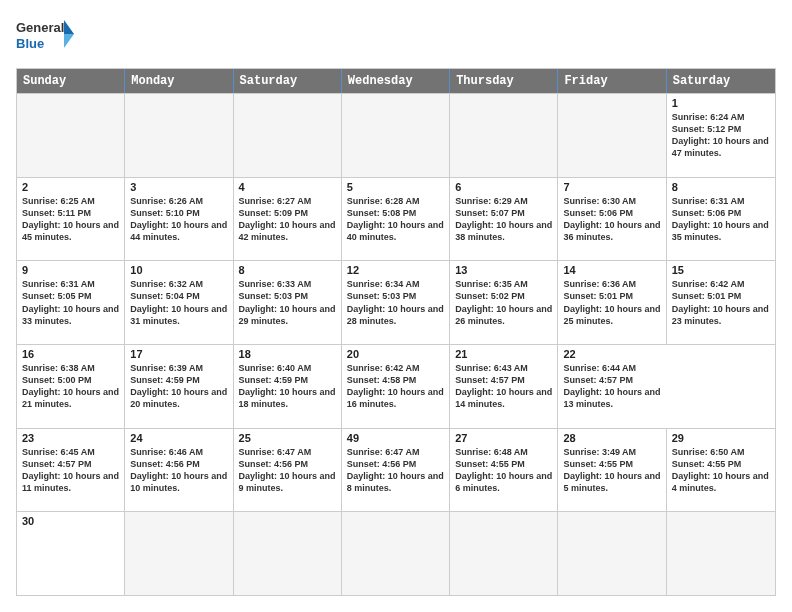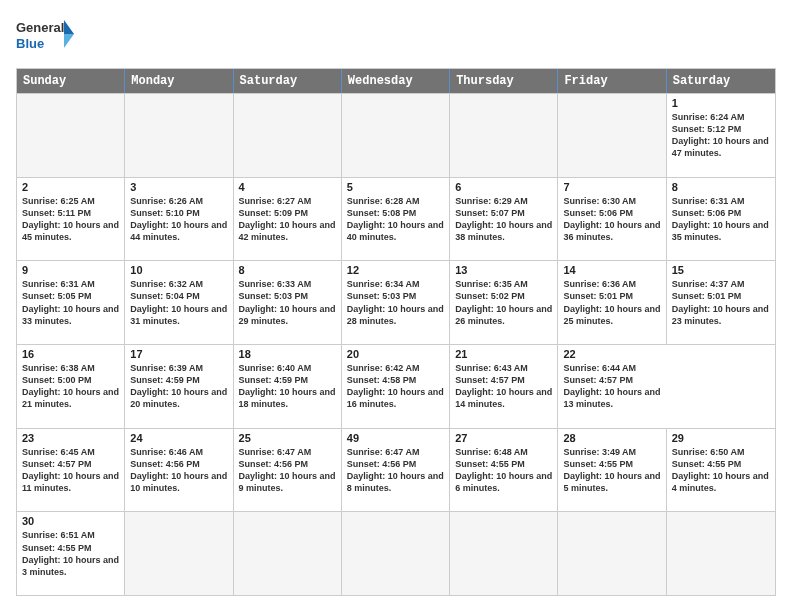--- a/index.html
+++ b/index.html
@@ -217,21 +217,21 @@
 Daylight: 10 hours and 26 minutes.</div>
           </div>
           <div class="cal-cell">
             <span class="day-num">14</span>
             <div class="day-info">Sunrise: 6:36 AM
 Sunset: 5:01 PM
 Daylight: 10 hours and 25 minutes.</div>
           </div>
           <div class="cal-cell">
             <span class="day-num">15</span>
-            <div class="day-info">Sunrise: 4:37 AM
+            <div class="day-info">Sunrise: 6:42 AM
 Sunset: 5:01 PM
 Daylight: 10 hours and 23 minutes.</div>
           </div>
         </div>
         <div class="cal-row">
           <div class="cal-cell">
             <span class="day-num">16</span>
             <div class="day-info">Sunrise: 6:38 AM
 Sunset: 5:00 PM
 Daylight: 10 hours and 21 minutes.</div>
@@ -307,23 +307,20 @@
           <div class="cal-cell">
             <span class="day-num">29</span>
             <div class="day-info">Sunrise: 6:50 AM
 Sunset: 4:55 PM
 Daylight: 10 hours and 4 minutes.</div>
           </div>
         </div>
         <div class="cal-row">
           <div class="cal-cell">
             <span class="day-num">30</span>
-            <div class="day-info">Sunrise: 6:51 AM
-Sunset: 4:55 PM
-Daylight: 10 hours and 3 minutes.</div>
           </div>
           <div class="cal-cell empty"></div>
           <div class="cal-cell empty"></div>
           <div class="cal-cell empty"></div>
           <div class="cal-cell empty"></div>
           <div class="cal-cell empty"></div>
           <div class="cal-cell empty"></div>
         </div>
       </div>
   </div>

